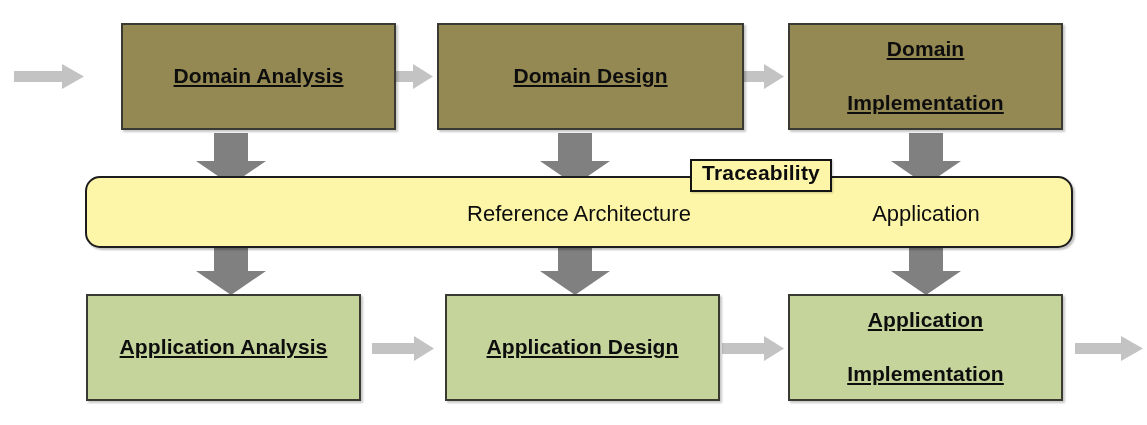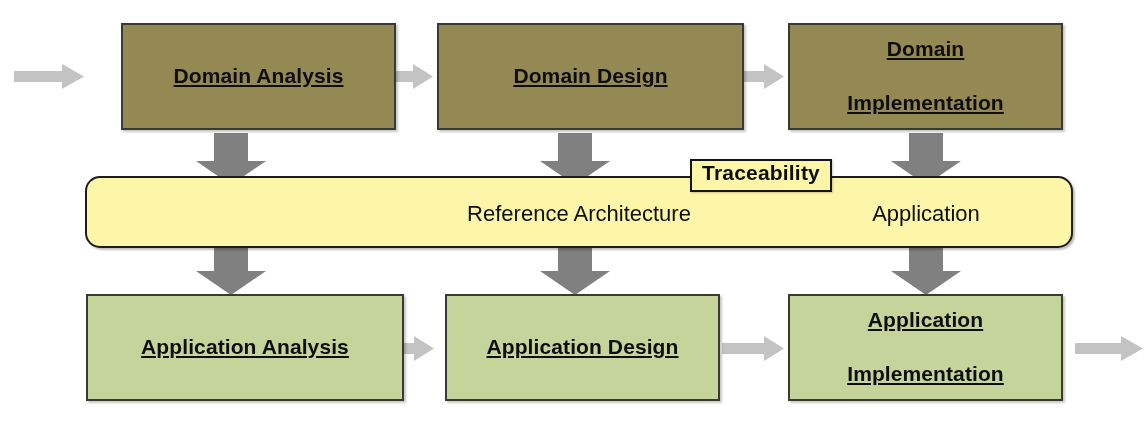--- a/index.html
+++ b/index.html
@@ -152,21 +152,21 @@
 
   <div class="band" style="left:85px;top:176px;width:988px;height:72px;"></div>
 
   <div class="band-label" style="left:579px;top:201px;text-align:center;">Reference Architecture</div>
   <div class="band-label" style="left:926px;top:201px;">Application</div>
 
   <div class="tag" style="left:690px;top:159px;width:142px;height:33px;">
     <span>Traceability</span>
   </div>
 
-  <div class="pbox app" style="left:86px;top:294px;width:318px;height:107px;">
+  <div class="pbox app" style="left:86px;top:294px;width:275px;height:107px;">
     <span>Application Analysis</span>
   </div>
 
   <div class="pbox app" style="left:437px;top:294px;width:275px;height:107px;margin-left:8px;">
     <span>Application Design</span>
   </div>
 
   <div class="pbox app" style="left:788px;top:294px;width:275px;height:107px;">
     <span><span>Application</span><br><span>Implementation</span></span>
   </div>

